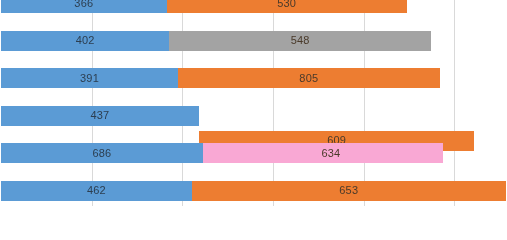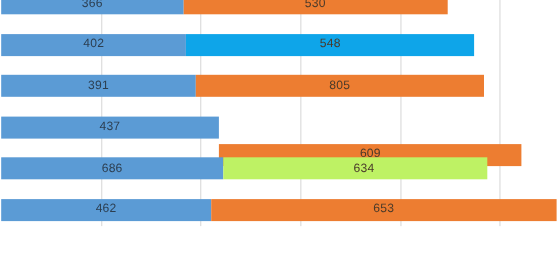--- a/index.html
+++ b/index.html
@@ -80,21 +80,21 @@
             <span class="seg-label">366</span>
           </div>
           <div class="seg seg-orange" style="width: 239.92px; background: rgb(237, 125, 49);">
             <span class="seg-label">530</span>
           </div>
         </div>
         <div class="bar-row" style="top: 30.5px; width: 430.045px;">
           <div class="seg seg-blue" style="width: 181.977px; background: rgb(91, 155, 213);">
             <span class="seg-label">402</span>
           </div>
-          <div class="seg seg-orange" style="width: 283px; background: #0ea5e9;">
+          <div class="seg seg-orange" style="width: 283px; background: #a3a3a3;">
             <span class="seg-label">548</span>
           </div>
         </div>
         <div class="bar-row" style="top: 68px; width: 438.646px;">
           <div class="seg seg-blue" style="width: 176.997px; background: rgb(91, 155, 213);">
             <span class="seg-label">391</span>
           </div>
           <div class="seg seg-orange" style="width: 261.648px; background: rgb(237, 125, 49);">
             <span class="seg-label">805</span>
           </div>
@@ -104,21 +104,21 @@
             <span class="seg-label">437</span>
           </div>
           <div class="seg seg-orange" style="width: 275.681px; background: rgb(237, 125, 49); margin-top: 25px;">
             <span class="seg-label">609</span>
           </div>
         </div>
         <div class="bar-row" style="top: 143px; width: 488.893px;">
           <div class="seg seg-blue" style="width: 201.895px; background: rgb(91, 155, 213);">
             <span class="seg-label">686</span>
           </div>
-          <div class="seg seg-orange" style="width: 240px; background: #bef264; padding-left: 16px;">
+          <div class="seg seg-orange" style="width: 240px; background: #f9a8d4; padding-left: 16px;">
             <span class="seg-label">634</span>
           </div>
         </div>
         <div class="bar-row" style="top: 180.5px; width: 504.737px;">
           <div class="seg seg-blue" style="width: 209.137px; background: rgb(91, 155, 213);">
             <span class="seg-label">462</span>
           </div>
           <div class="seg seg-orange" style="width: 344px; background: rgb(237, 125, 49);">
             <span class="seg-label">653</span>
           </div>

